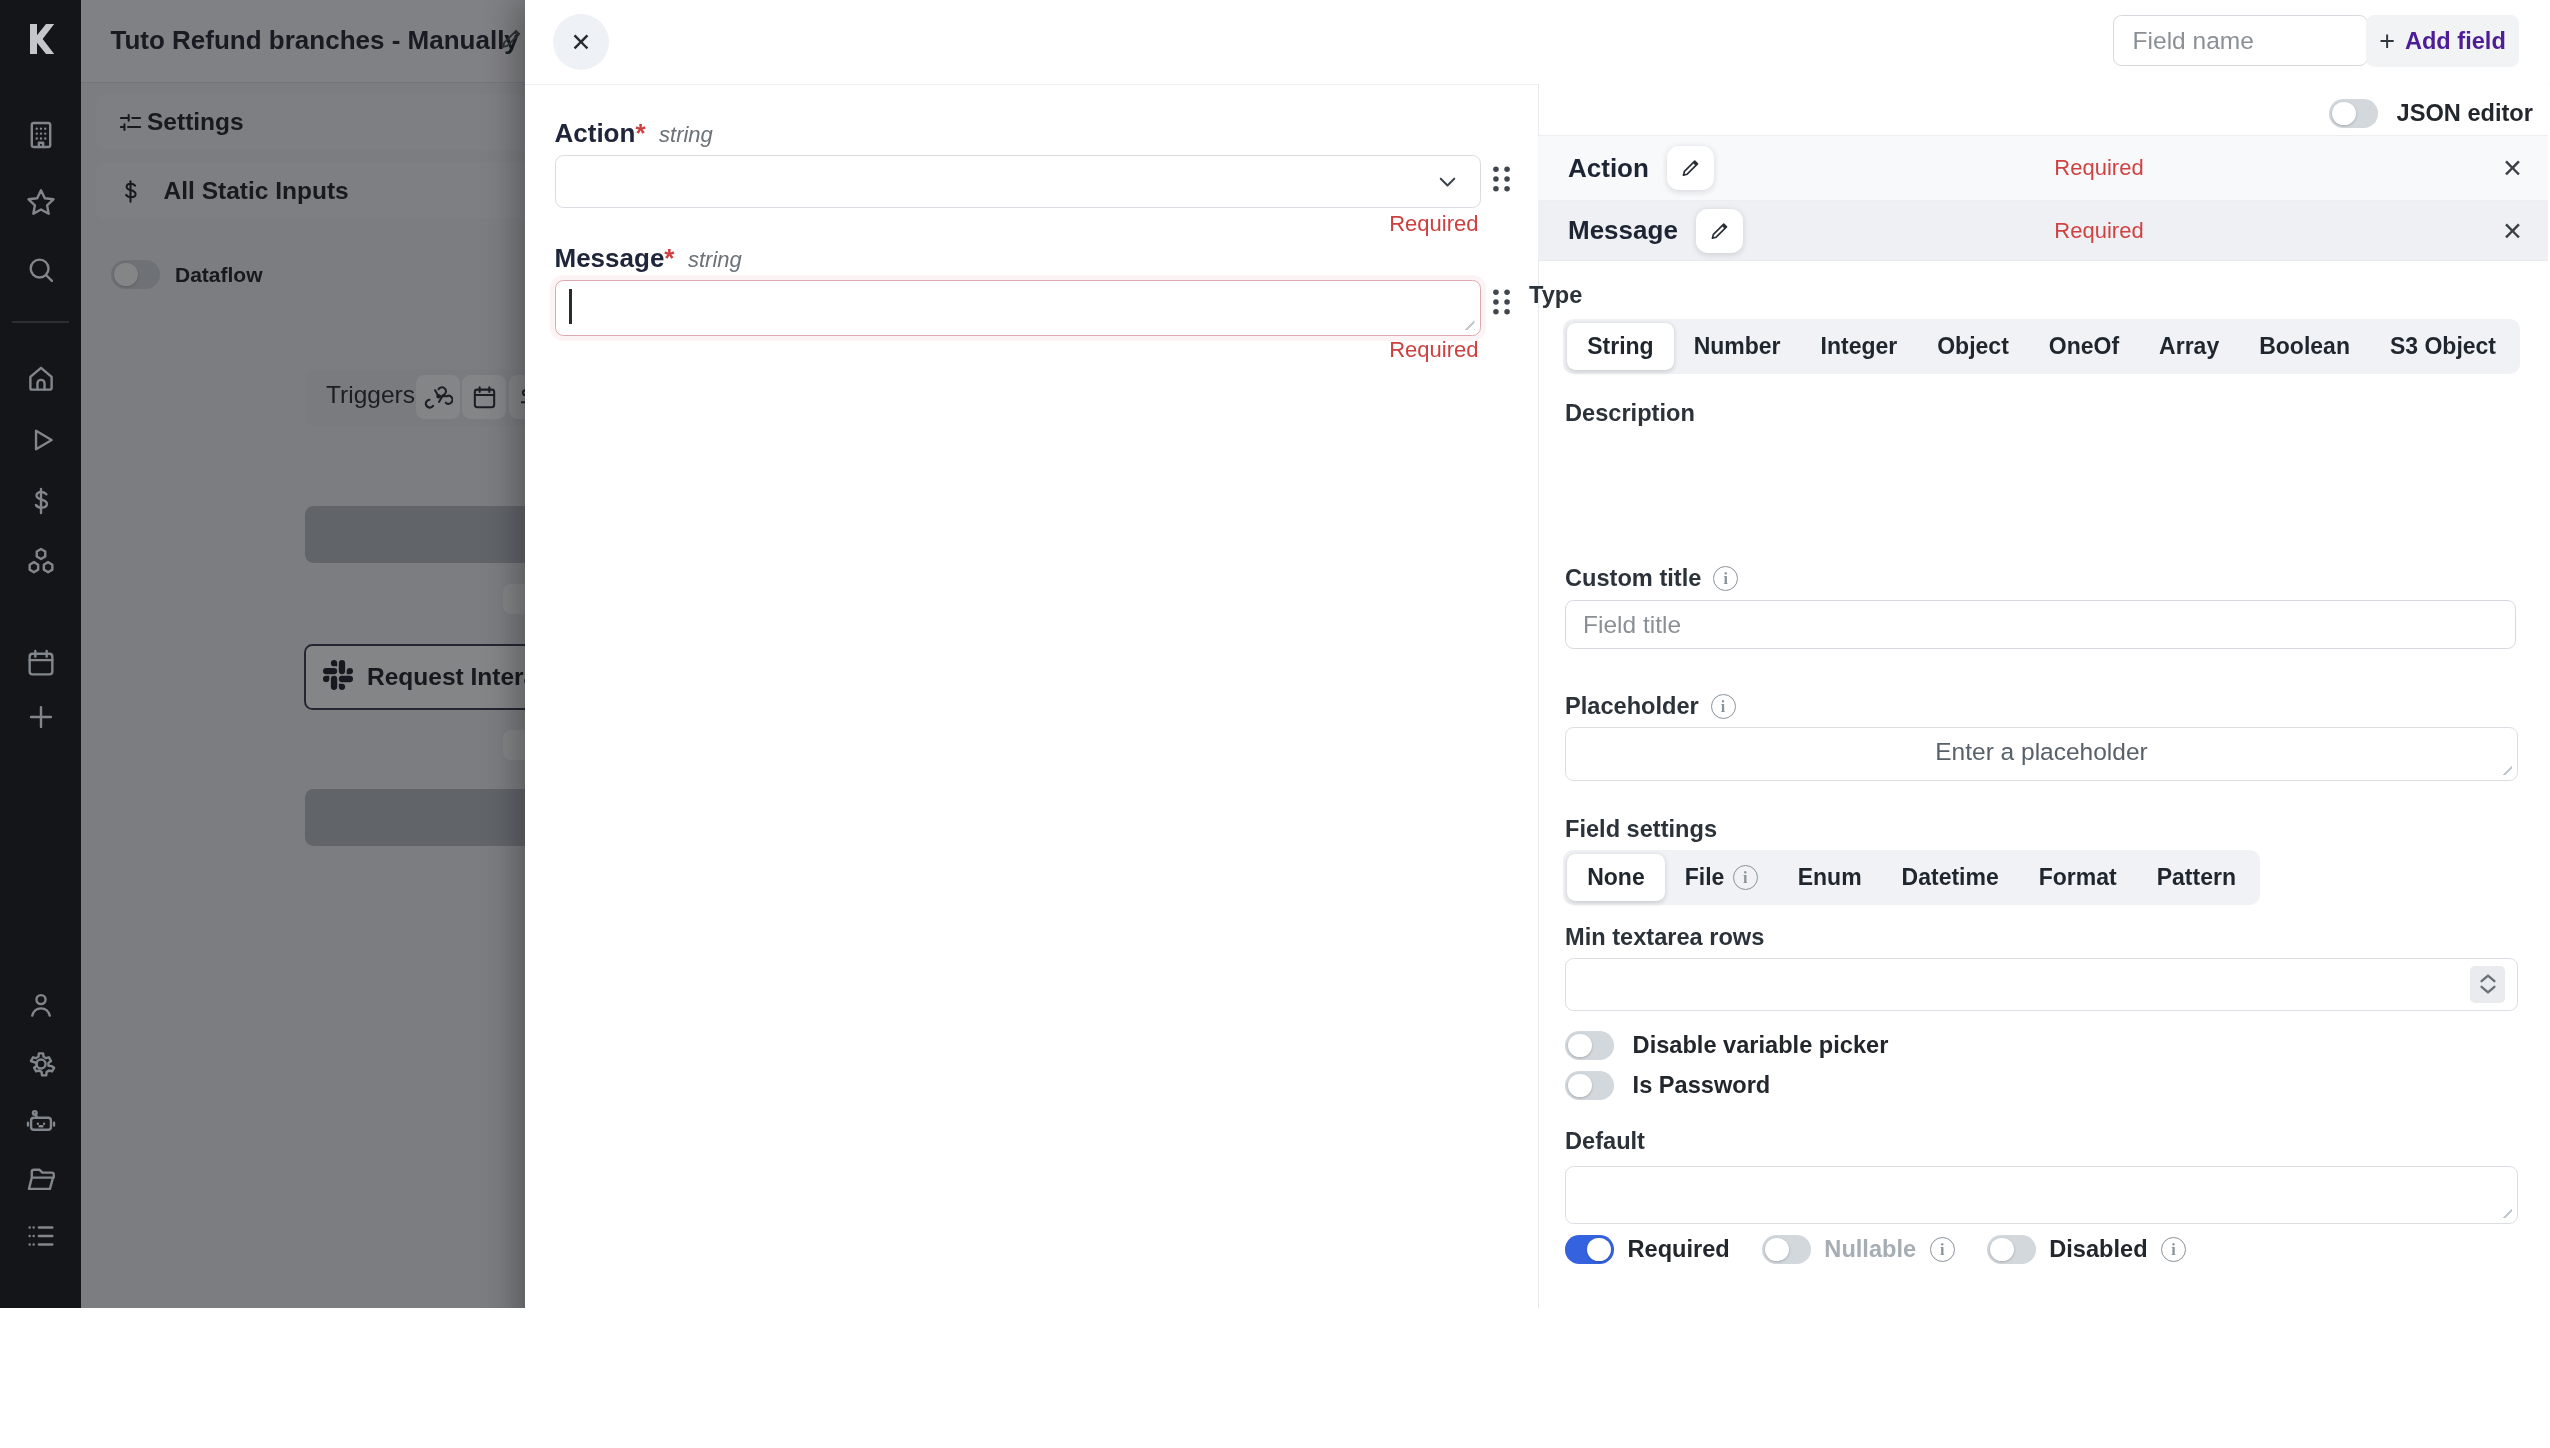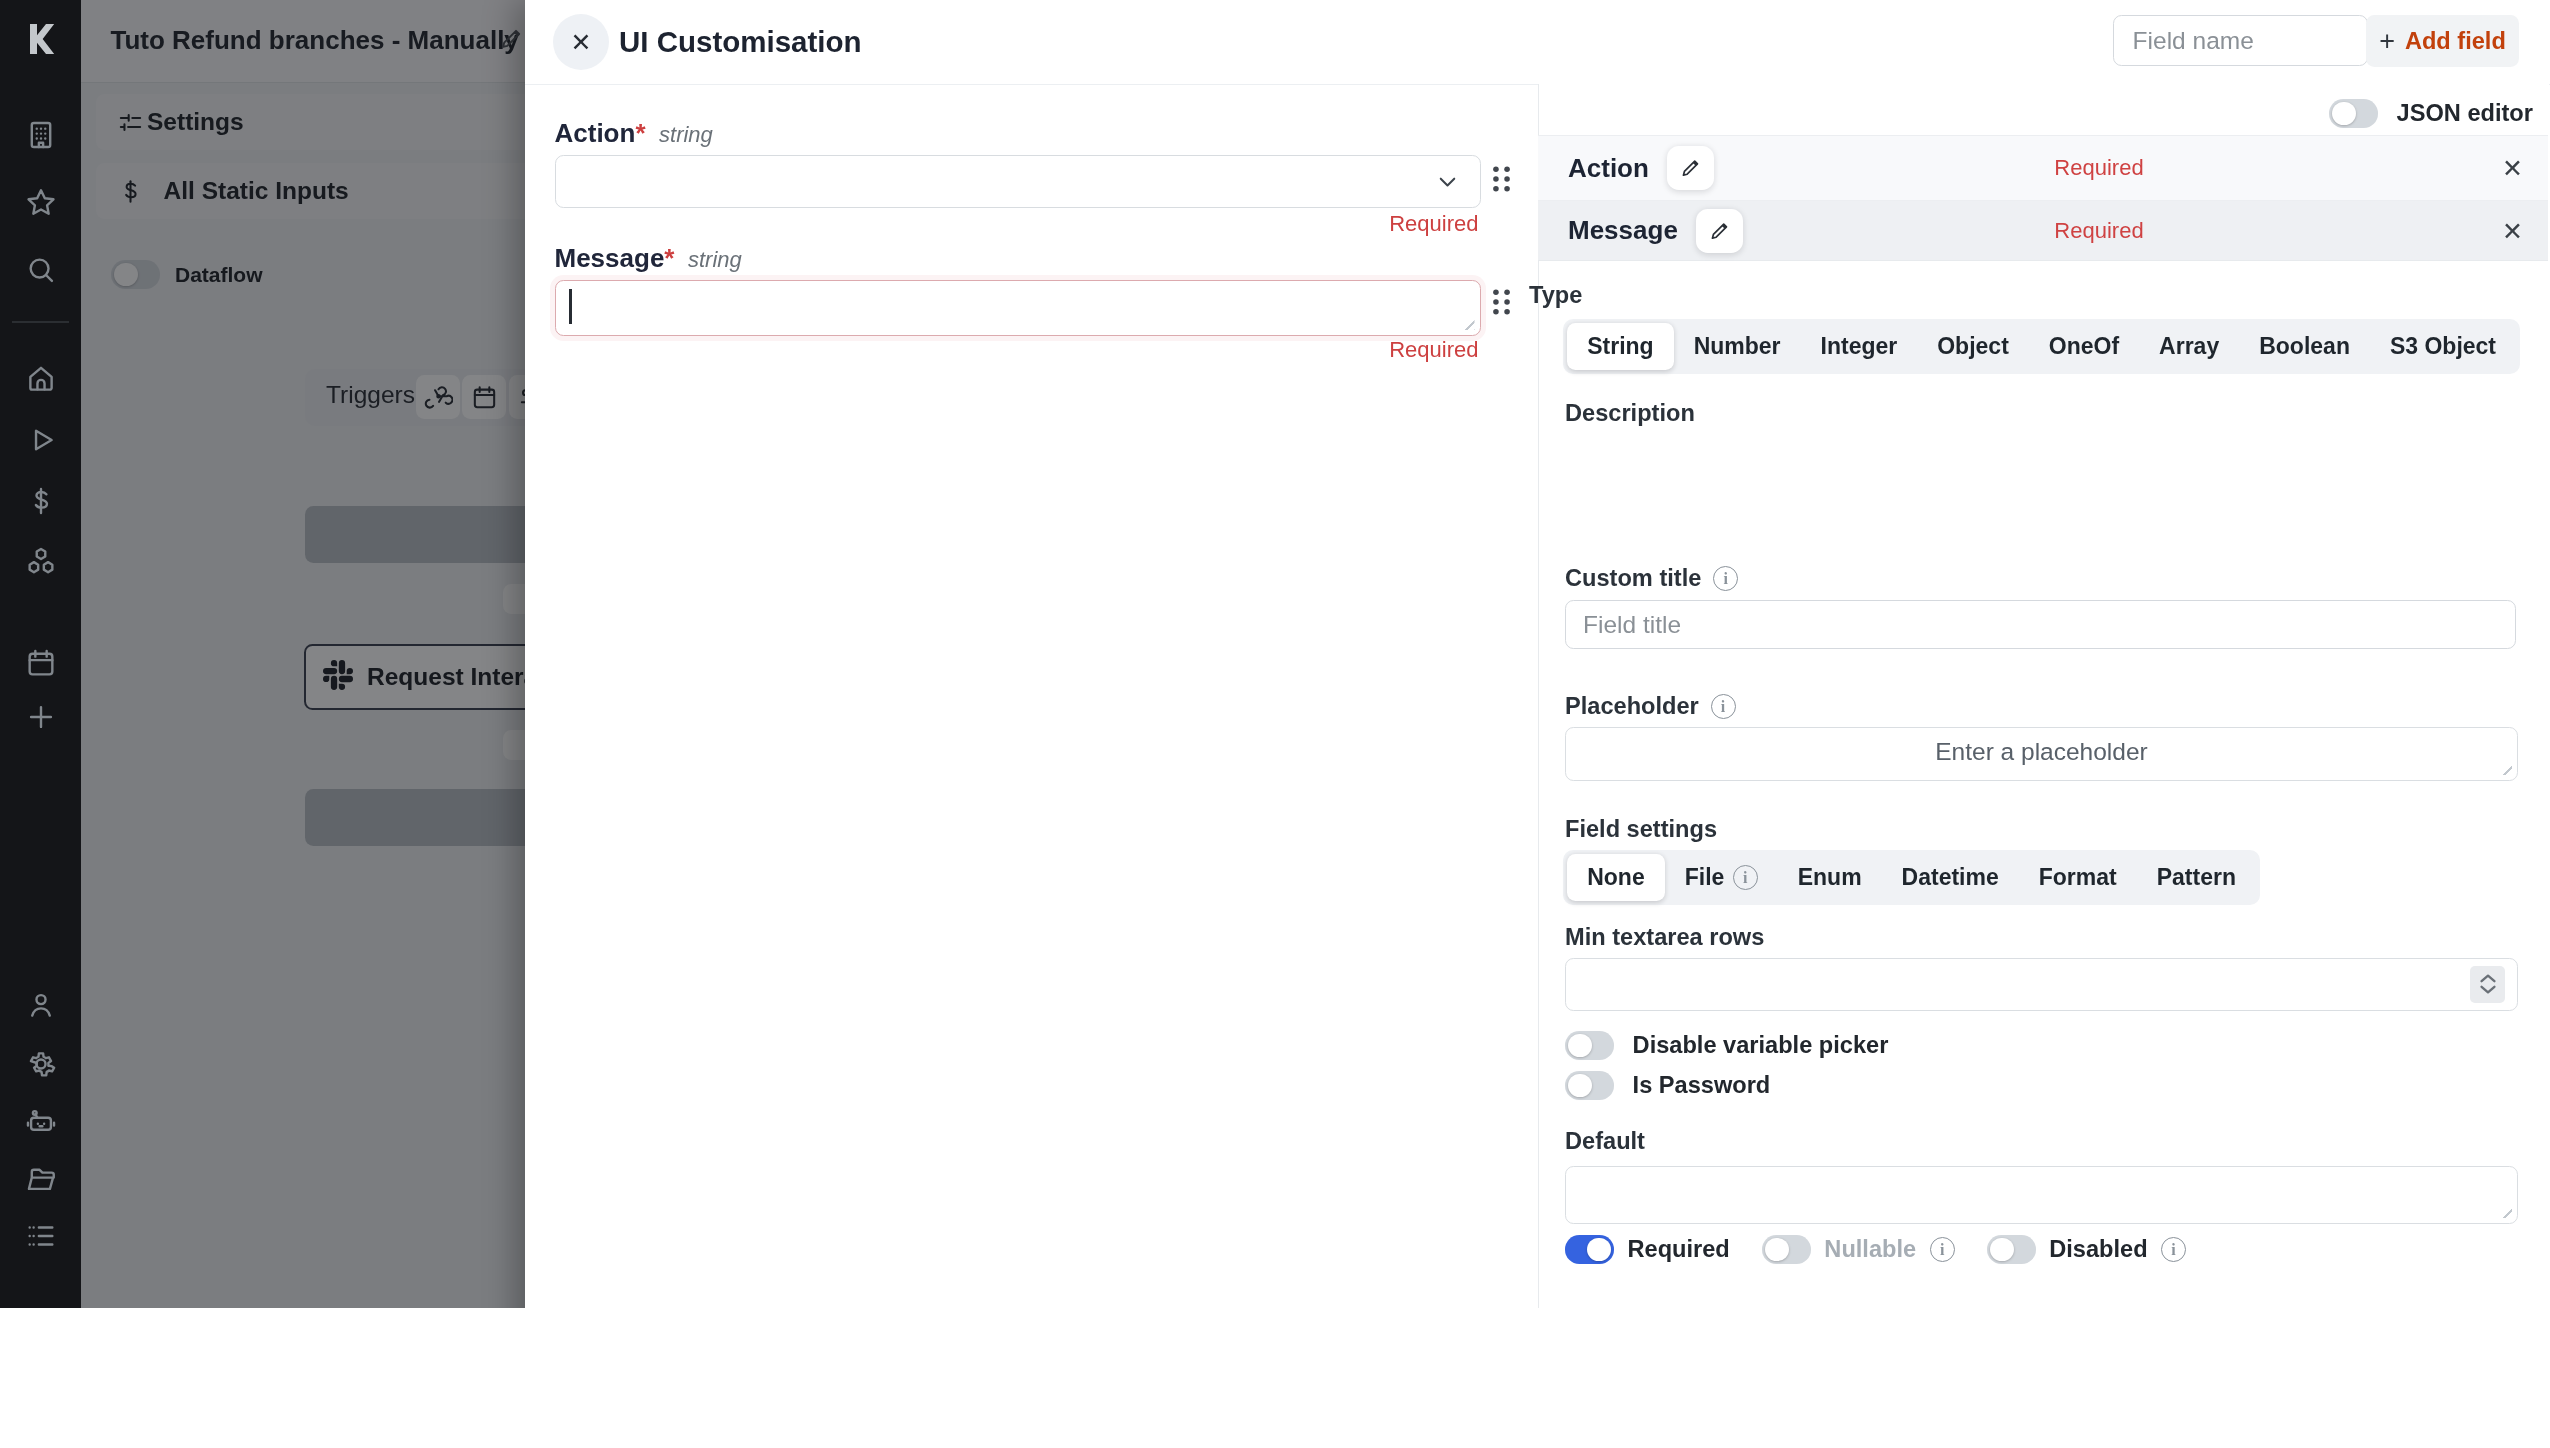--- a/index.html
+++ b/index.html
@@ -27,21 +27,21 @@
 
   
   #modal{left:525px;top:0;width:2025px;height:1449px;background:#fff;box-shadow:-10px 0 30px rgba(0,0,0,.28);z-index:10;}
   #mheader{position:absolute;left:0;top:0;width:2025px;height:84px;border-bottom:1.7px solid #eceff2;background:#fff;}
   #mclose{position:absolute;left:28px;top:14.3px;width:56px;height:56px;border-radius:50%;background:#eef1f5;border:none;cursor:pointer;font-size:25px;color:#272c33;line-height:56px;text-align:center;padding:0;}
   #mtitle{position:absolute;left:94px;top:0;height:84px;display:flex;align-items:center;font-size:29.5px;font-weight:700;color:#1d2330;}
   .tinput{border:1.7px solid #d5d9de;border-radius:8.4px;font-size:24.5px;color:#2b323a;font-family:inherit;outline:none;}
   .tinput::placeholder{color:#8a9096;}
   #addfield{position:absolute;left:1841px;top:15px;width:153px;height:52px;background:#f1f3f5;border:none;border-radius:8.4px;cursor:pointer;display:flex;align-items:center;justify-content:center;gap:10px;font-family:inherit;}
   #addfield .plus{font-size:27px;font-weight:400;color:#31373e;line-height:1;}
-  #addfield .albl{font-size:23.6px;font-weight:700;color:#c2410c;}
+  #addfield .albl{font-size:23.6px;font-weight:700;color:#4c1d95;}
 
   
   .flabel{position:absolute;display:flex;align-items:baseline;white-space:nowrap;}
   .flabel .nm{font-size:26px;font-weight:700;color:#20263a;}
   .flabel .ast{font-size:26px;font-weight:700;color:#cd3f3f;}
   .flabel .hint{font-size:22px;font-style:italic;color:#6a7178;margin-left:13.5px;}
   .selectbox{position:absolute;left:29.5px;width:924px;height:51px;border:1.7px solid #d8dce0;border-radius:8.4px;background:#fff;cursor:pointer;}
   .selectbox .chev{position:absolute;right:18.6px;top:11.8px;width:27px;height:27px;color:#3c434b;}
   .msgarea{position:absolute;left:29.5px;width:924px;height:54px;border:1.7px solid #dcaaae;border-radius:8.4px;background:#fff;box-shadow:0 0 0 5px rgba(210,90,96,.07);}
   .caret{position:absolute;left:13.5px;top:8.4px;width:2.5px;height:35px;background:#272c33;}
@@ -262,21 +262,20 @@
         </span>
       <span class="abs" style="left:121px;top:13.5px;font-size:23.6px;font-weight:700;color:#23272d;white-space:nowrap;">Error</span>
     </div>
 
     <div class="dim"></div>
   </section>
 
   <section id="modal" class="abs">
     <div id="mheader"></div>
     <button id="mclose"><span>✕</span></button>
-    <div id="mtitle">UI Customisation</div>
     <input class="tinput abs" style="left: 1588px; top: 15px; width: 216px; height: 49px; padding: 0px 18.6px;" placeholder="Field name">
     <button id="addfield">
       <span class="plus">+</span>
       <span class="albl">Add field</span>
     </button>
 
     <div class="flabel" style="left:29.5px;top:118px;">
       <span class="nm">Action</span>
         <span class="ast">*</span>
       <span class="hint">string</span>

